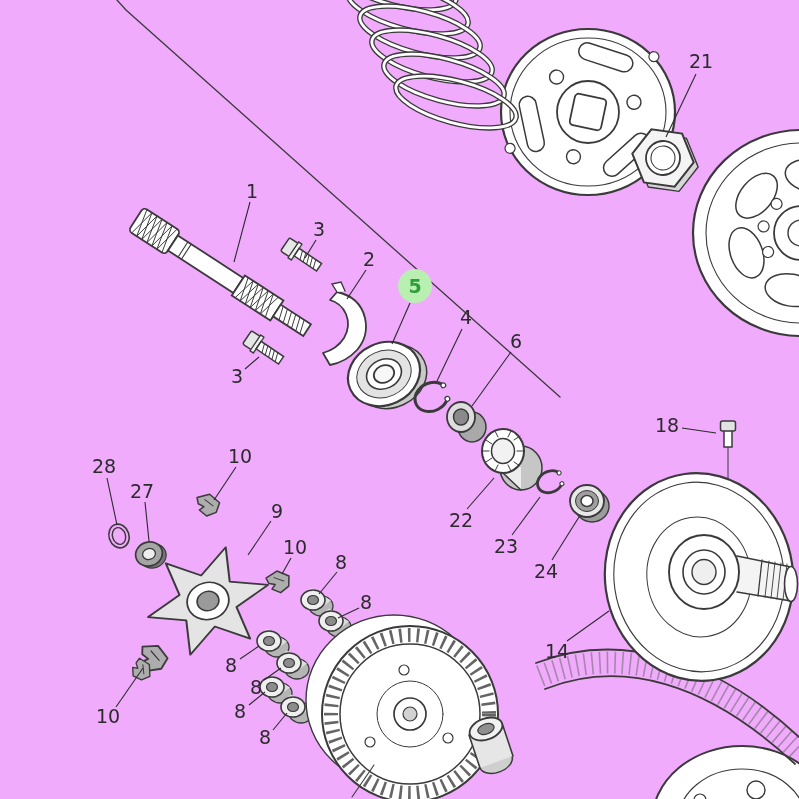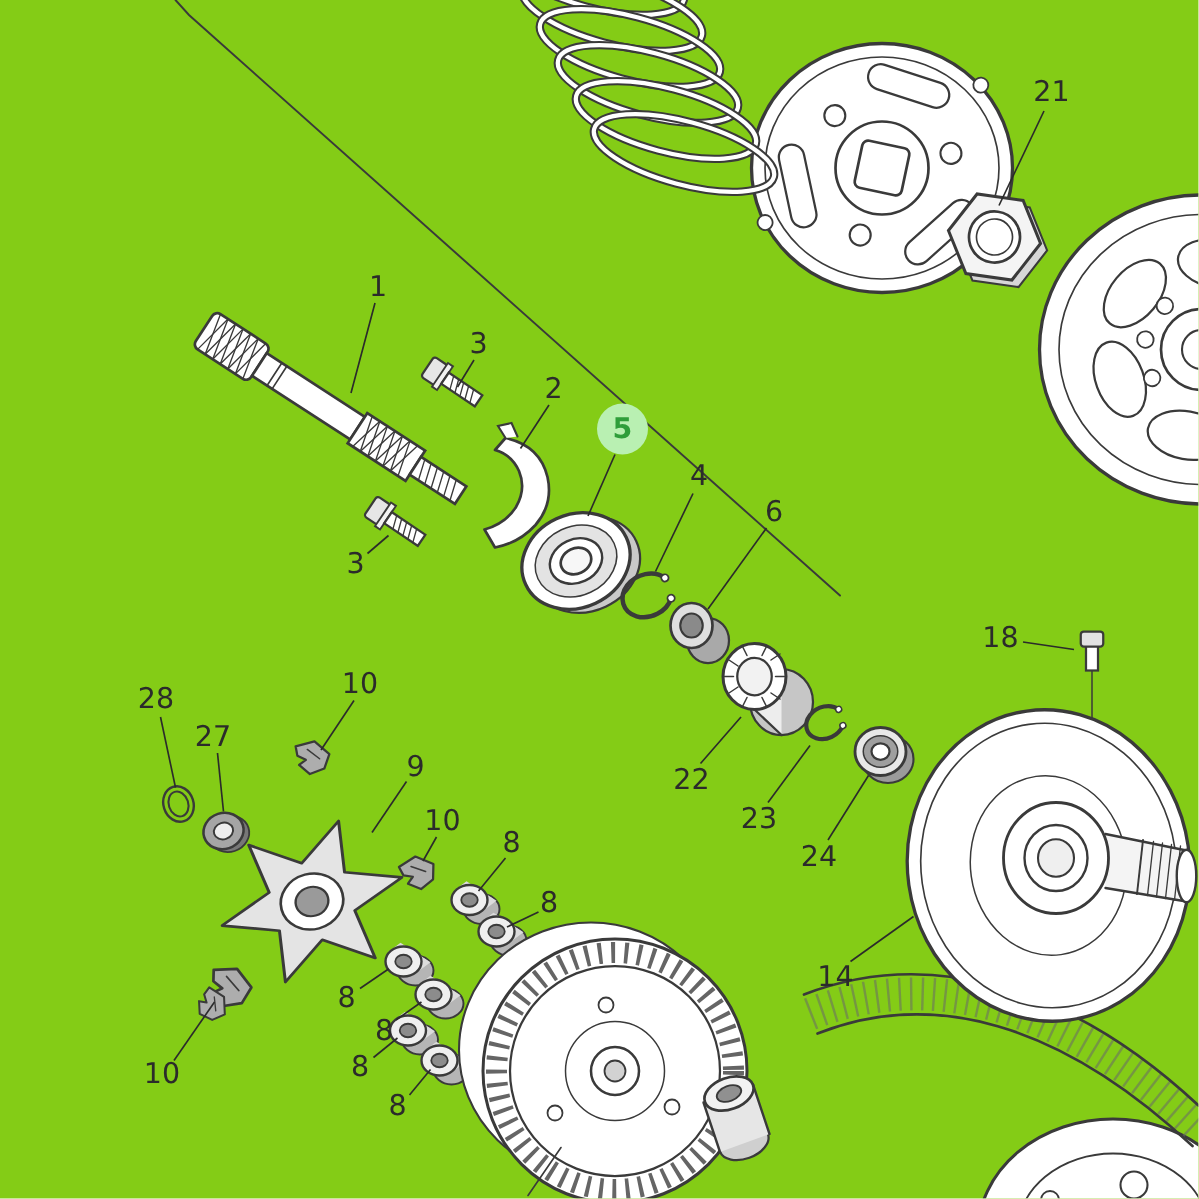--- a/index.html
+++ b/index.html
@@ -1,16 +1,16 @@
 <!DOCTYPE html>
 <html><head>
 <meta charset="utf-8">
 <style>
   html,body{margin:0;padding:0;background:#ffffff;}
-  .frame{position:relative;width:799px;height:799px;background:#84cc16;overflow:hidden;}
+  .frame{position:relative;width:799px;height:799px;background:#f0abfc;overflow:hidden;}
   svg{display:block;}
   .callout{font-family:"DejaVu Sans",sans-serif;font-size:19px;fill:#2b2b2b;
            text-anchor:middle;dominant-baseline:central;}
   .callout.hl{fill:#2f9e3a;font-weight:700;}
   .leader{stroke:#2b2b2b;stroke-width:1.1;}
 </style>
 </head>
 <body>
 
 <div class="frame">

